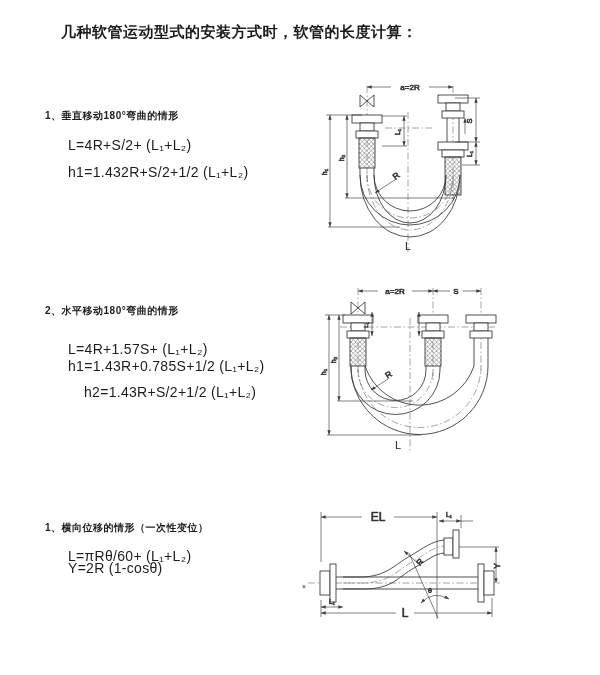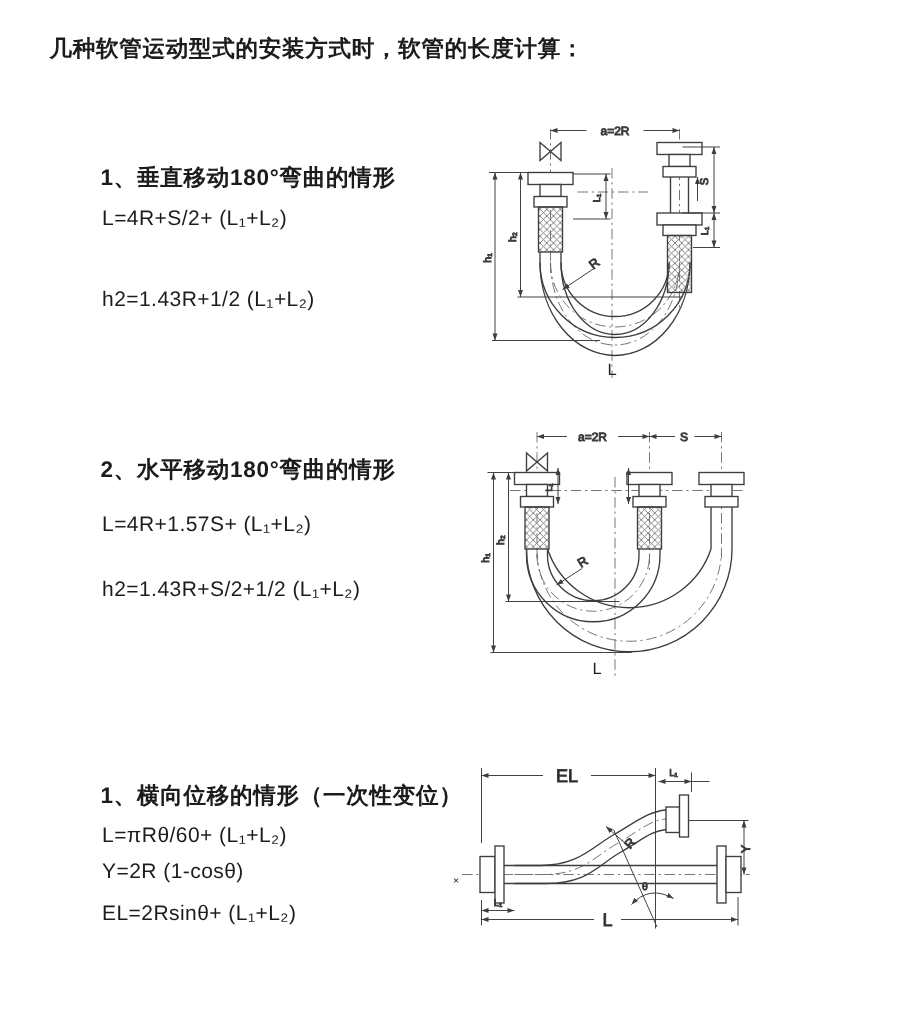--- a/index.html
+++ b/index.html
@@ -1,48 +1,48 @@
 <!DOCTYPE html>
 <html><head>
 <meta charset="utf-8">
 <style>
   html,body{margin:0;padding:0;background:#fff;}
   .page{position:relative;width:600px;height:675px;background:#ffffff;overflow:hidden;
         font-family:"Liberation Sans","DejaVu Sans",sans-serif;color:#1c1c1c;}
   .txt{position:absolute;white-space:nowrap;}
-  .title{font-size:15px;font-weight:bold;letter-spacing:.5px;}
-  .heading{font-size:15px;font-weight:bold;letter-spacing:.5px;margin-left:22px;}
+  .title{font-size:15px;font-weight:bold;letter-spacing:.5px;margin-left:28px;}
+  .heading{font-size:10px;font-weight:bold;letter-spacing:.5px;}
   .formula{font-size:14px;letter-spacing:.3px;text-align:right;}
   svg.diag{position:absolute;overflow:visible;}
   svg text{fill:#222;font-family:"Liberation Sans","DejaVu Sans",sans-serif;}
   .oln{stroke:#3d3d3d;stroke-width:.9;fill:none;}
   .wfit rect{stroke:#3d3d3d;stroke-width:.9;fill:#fff;}
   .wfit path{stroke:#3d3d3d;stroke-width:.9;fill:none;}
   .dln{stroke:#3d3d3d;stroke-width:.65;fill:none;}
   .cln{stroke:#666;stroke-width:.6;fill:none;stroke-dasharray:7 2.5 1.5 2.5;}
 </style>
 </head>
 <body>
 
 <div class="page">
 
   <div class="txt title" style="left:33px;top:23px">几种软管运动型式的安装方式时，软管的长度计算：</div>
 
   <div class="txt heading" style="left:45px;top:109px">1、垂直移动180°弯曲的情形</div>
   <div class="txt formula" style="left:68px;top:137px">L=4R+S/2+ (L₁+L₂)</div>
-  <div class="txt formula" style="left:68px;top:191px">h2=1.43R+1/2 (L₁+L₂)</div>
+  <div class="txt formula" style="left:68px;top:164px">h1=1.432R+S/2+1/2 (L₁+L₂)</div>
 
   <div class="txt heading" style="left:45px;top:304px">2、水平移动180°弯曲的情形</div>
   <div class="txt formula" style="left:68px;top:341px">L=4R+1.57S+ (L₁+L₂)</div>
-  <div class="txt formula" style="left:68px;top:384px">h2=1.43R+S/2+1/2 (L₁+L₂)</div>
+  <div class="txt formula" style="left:68px;top:358px">h1=1.43R+0.785S+1/2 (L₁+L₂)</div>
+  <div class="txt formula" style="left:84px;top:384px">h2=1.43R+S/2+1/2 (L₁+L₂)</div>
 
   <div class="txt heading" style="left:45px;top:521px">1、横向位移的情形（一次性变位）</div>
   <div class="txt formula" style="left:68px;top:548px">L=πRθ/60+ (L₁+L₂)</div>
-  <div class="txt formula" style="left:68px;top:572px">Y=2R (1-cosθ)</div>
-  <div class="txt formula" style="left:68px;top:600px">EL=2Rsinθ+ (L₁+L₂)</div>
+  <div class="txt formula" style="left:68px;top:560px">Y=2R (1-cosθ)</div>
 
   <svg class="diag" style="left:315px;top:72px;width:270px;height:190px" viewBox="315 72 270 190">
     <defs>
       <marker id="ar1" viewBox="0 0 10 10" refX="9" refY="5" markerWidth="8" markerHeight="8" orient="auto-start-reverse">
         <path d="M0,1.8 L9,5 L0,8.2 Z" fill="#3d3d3d"></path>
       </marker>
       <pattern id="hx1" width="4.5" height="4.5" patternUnits="userSpaceOnUse">
         <path d="M0,0 L4.5,4.5 M4.5,0 L0,4.5" stroke="#777" stroke-width="0.6"></path>
       </pattern>
     </defs>

